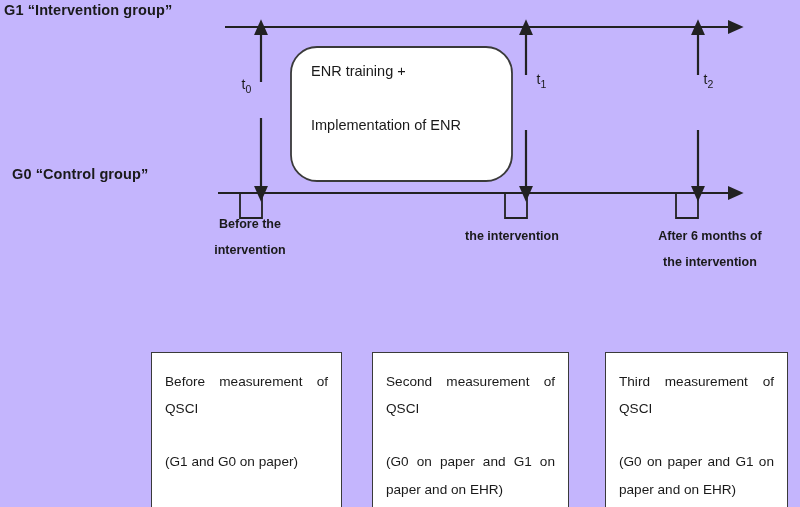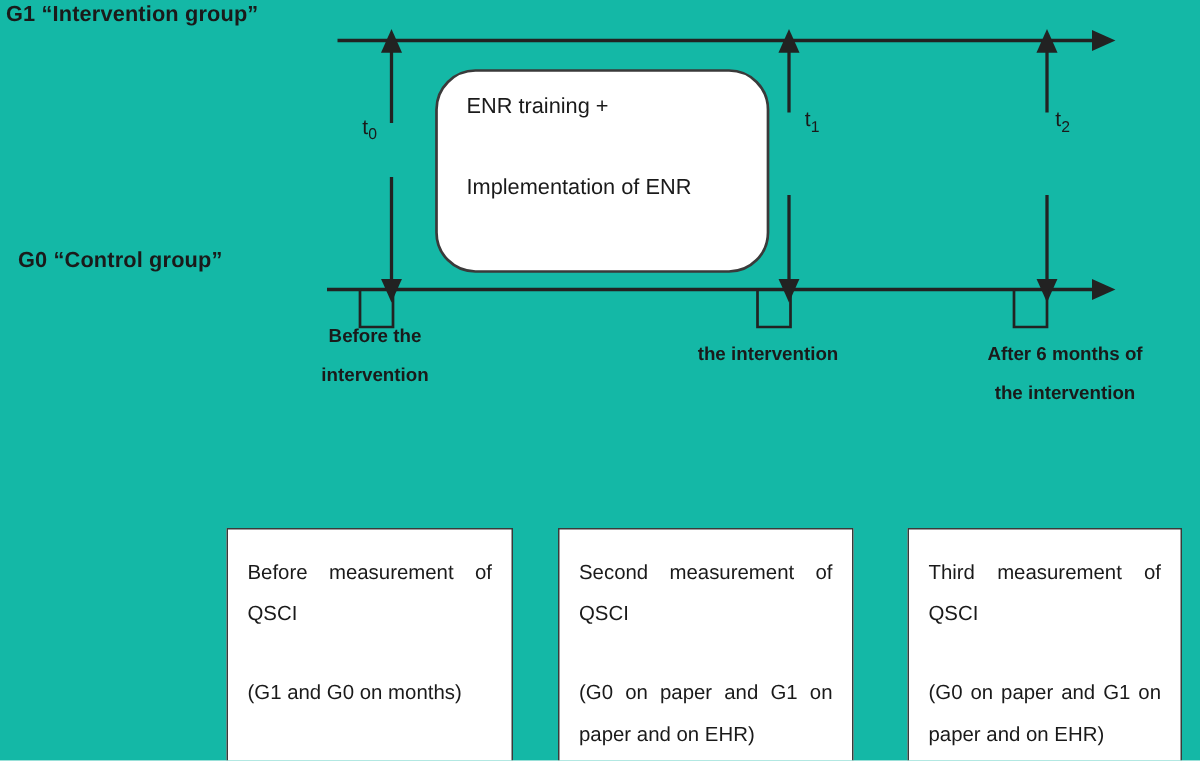--- a/index.html
+++ b/index.html
@@ -9,21 +9,21 @@
     background: #ffffff;
   }
   body {
     font-family: "Liberation Sans", sans-serif;
     color: #1a1a1a;
   }
   #figure {
     position: relative;
     width: 800px;
     height: 507px;
-    background: #14b8a6;
+    background: #c4b5fd;
     overflow: hidden;
   }
   #timeline-svg {
     position: absolute;
     left: 0;
     top: 0;
     width: 800px;
     height: 507px;
   }
   .txt {
@@ -157,21 +157,21 @@
   <div class="tick-caption" id="caption-1">
     <div>the intervention</div>
   </div>
   <div class="tick-caption" id="caption-2">
     <div>After 6 months of</div>
     <div>the intervention</div>
   </div>
 
   <div class="measure-box" id="box-1">
     <p>Before measurement of QSCI</p>
-    <p class="gap">(G1 and G0 on months)</p>
+    <p class="gap">(G1 and G0 on paper)</p>
   </div>
 
   <div class="measure-box" id="box-2">
     <p>Second measurement of QSCI</p>
     <p class="gap">(G0 on paper and G1 on paper and on EHR)</p>
   </div>
 
   <div class="measure-box" id="box-3">
     <p>Third measurement of QSCI</p>
     <p class="gap">(G0 on paper and G1 on paper and on EHR)</p>

